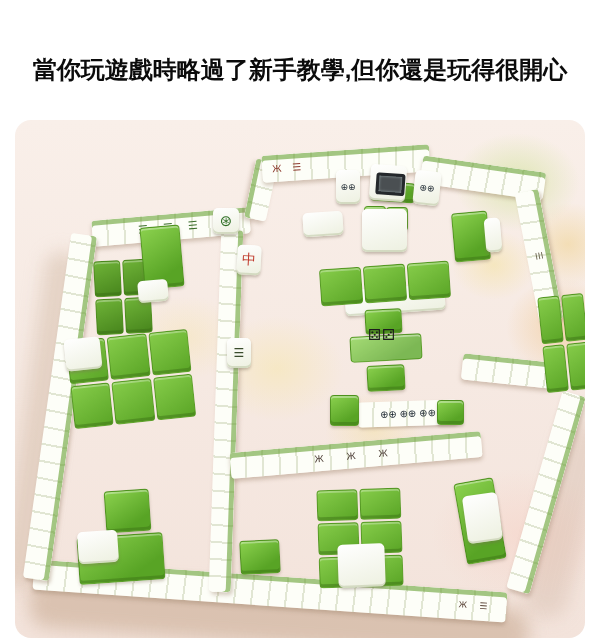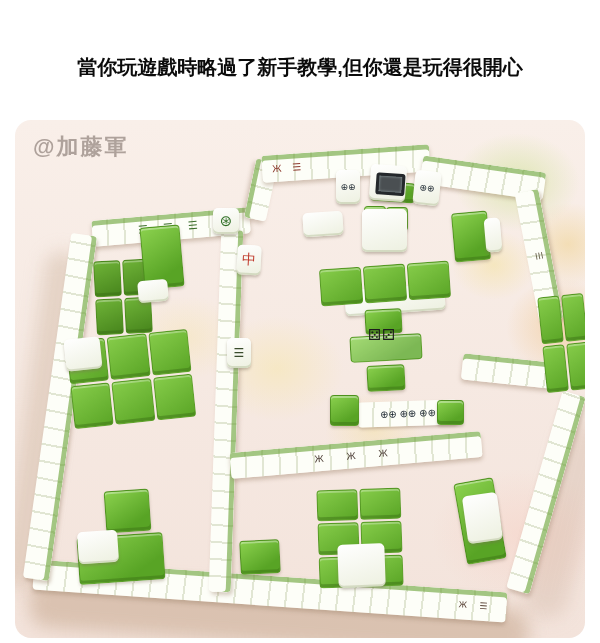--- a/index.html
+++ b/index.html
@@ -1,19 +1,19 @@
 <!DOCTYPE html>
 <html><head>
 <meta charset="utf-8">
 <style>
   html,body{margin:0;padding:0;background:#ffffff;}
   .page{position:relative;width:600px;height:643px;background:#ffffff;overflow:hidden;
         font-family:"Liberation Sans","DejaVu Sans",sans-serif;}
   .caption{position:absolute;left:0;top:54px;width:600px;text-align:center;
-           font-size:20px;font-weight:700;color:#0b0b0b;white-space:nowrap;letter-spacing:0px;}
+           font-size:24px;font-weight:700;color:#0b0b0b;white-space:nowrap;letter-spacing:0px;}
   .photo{position:absolute;left:15px;top:120px;width:570px;height:518px;border-radius:16px;overflow:hidden;
          background:
           radial-gradient(90px 70px at 88% 12%, rgba(214,228,164,.75), transparent 70%),
           radial-gradient(70px 60px at 97% 24%, rgba(240,212,150,.6), transparent 70%),
           radial-gradient(80px 70px at 96% 40%, rgba(240,198,140,.6), transparent 70%),
           radial-gradient(60px 50px at 84% 28%, rgba(244,226,160,.55), transparent 70%),
           radial-gradient(95px 75px at 46% 48%, rgba(246,230,168,.5), transparent 70%),
           radial-gradient(70px 55px at 63% 60%, rgba(243,224,160,.45), transparent 70%),
           radial-gradient(130px 95px at 89% 80%, rgba(247,208,196,.5), transparent 70%),
           radial-gradient(80px 60px at 30% 42%, rgba(245,228,170,.4), transparent 70%),
@@ -51,21 +51,20 @@
   .dice{position:absolute;z-index:6;font-size:15px;color:#1d1d1d;background:transparent;letter-spacing:1px;}
 </style>
 </head>
 <body>
 
 <div class="page">
 
   <div class="caption">當你玩遊戲時略過了新手教學,但你還是玩得很開心</div>
 
   <div class="photo">
-    <div class="watermark">@加藤軍</div>
 
     <div class="scene">
 
       <div class="sh" style="left:8px;top:130px;width:36px;height:340px;background:rgba(195,165,140,.35);transform:rotate(8deg);"></div>
       <div class="sh" style="left:14px;top:472px;width:500px;height:52px;background:rgba(183,148,116,.42);transform:rotate(4deg);"></div>
       <div class="sh" style="left:528px;top:300px;width:45px;height:200px;background:rgba(198,168,148,.3);transform:rotate(14deg);"></div>
 
       <div class="wh" style="left:77px;top:94px;width:158px;height:26px;transform:rotate(-5deg);">
         <div class="wg" style="color:#3c6e2b;letter-spacing:6px;">☰ ☰ ☰</div>
       </div>

